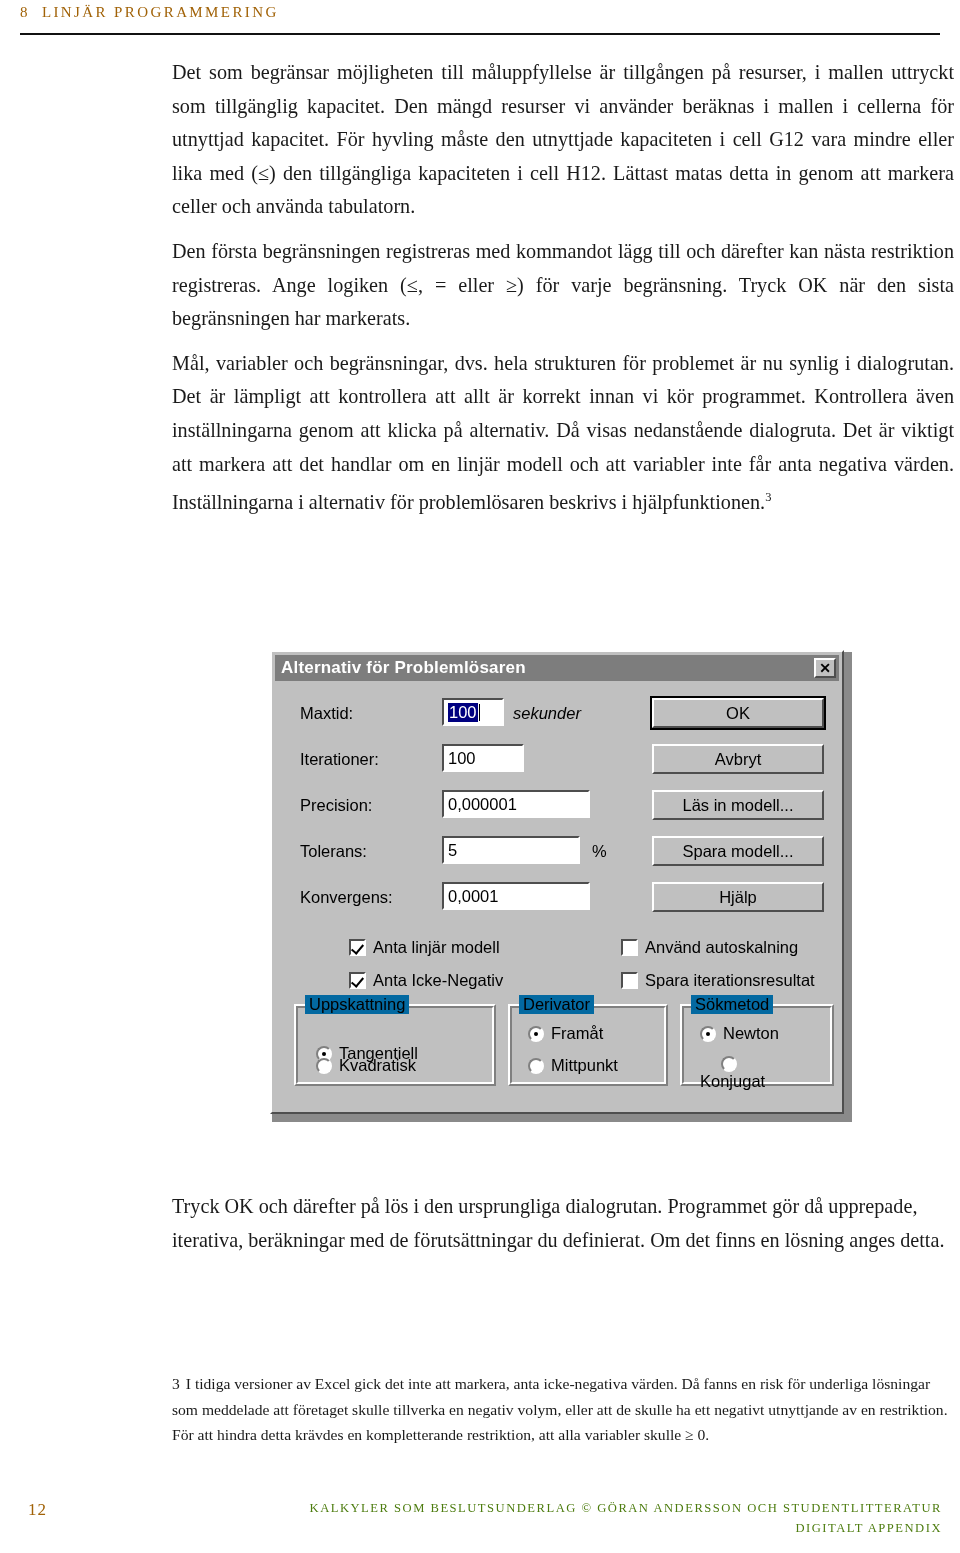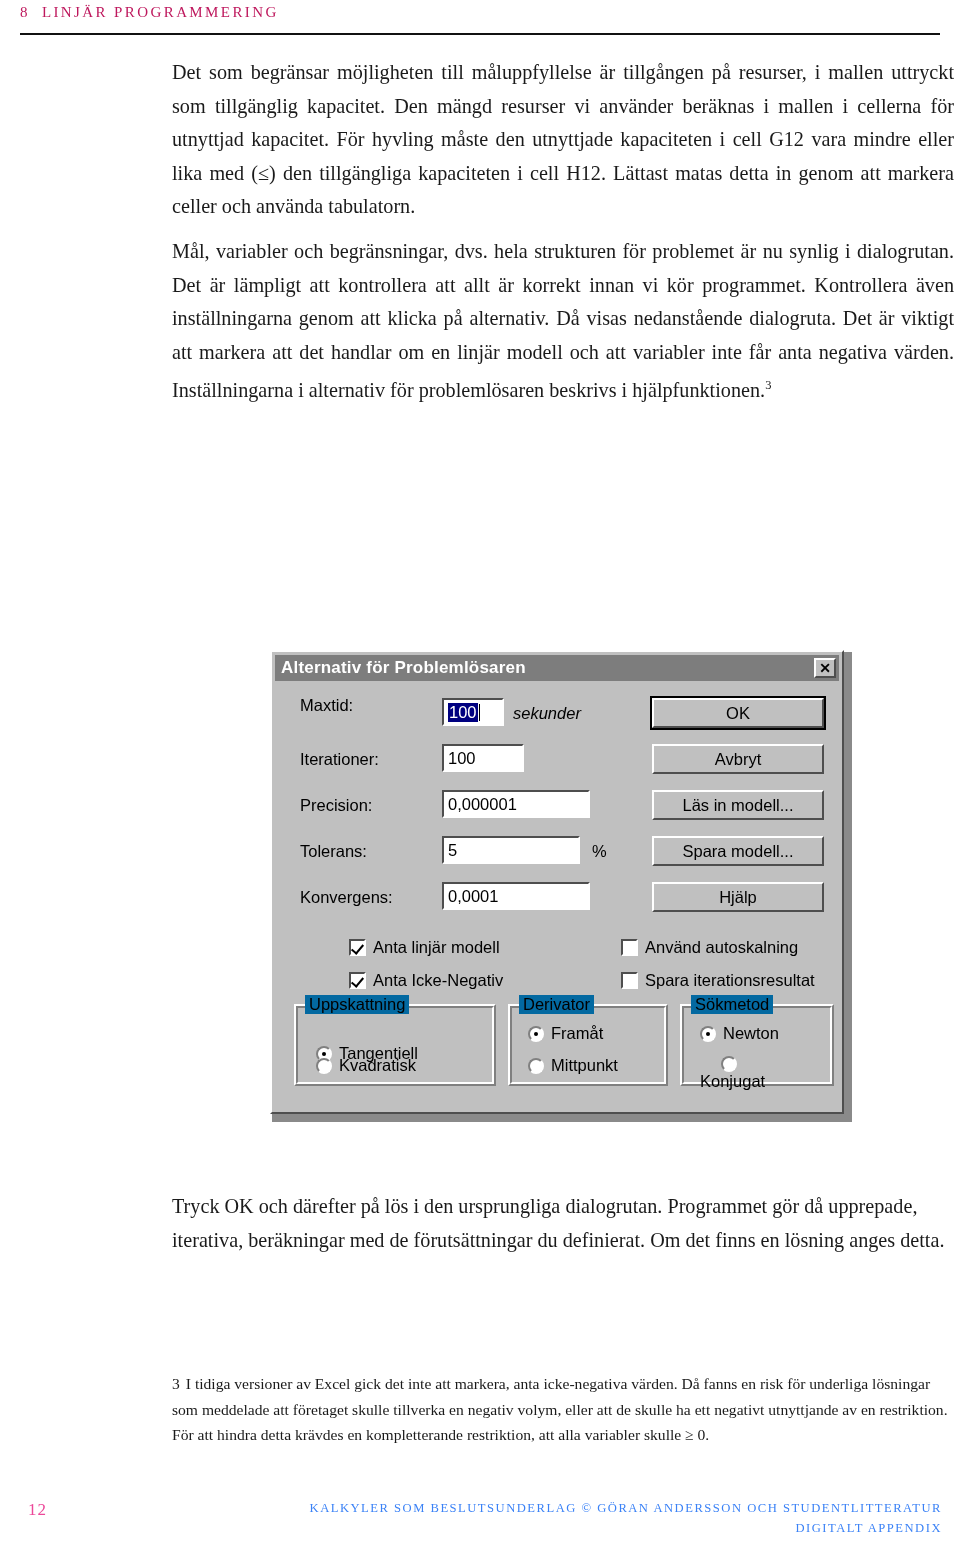--- a/index.html
+++ b/index.html
@@ -16,21 +16,21 @@
     width:960px;height:1553px;
   }
 
   
   .runhead{
     position:absolute;
     left:20px;top:4px;
     font-family:"Liberation Serif", serif;
     font-size:15px;
     letter-spacing:2.4px;
-    color:#be185d;
+    color:#a16207;
   }
   .runhead .num{margin-right:12px;}
   .rule{
     position:absolute;
     left:20px;top:33px;
     width:920px;height:2px;
     background:#111;
   }
 
   
@@ -69,31 +69,31 @@
     text-align:left;
   }
   .footnote .fn-num{margin-right:6px;}
 
   
   .folio{
     position:absolute;
     left:28px;top:1500px;
     font-size:17px;
     letter-spacing:1px;
-    color:#ec4899;
+    color:#a16207;
     font-family:"Liberation Serif", serif;
   }
   .colophon{
     position:absolute;
     right:18px;top:1498px;
     text-align:right;
     font-size:12.6px;
     letter-spacing:1.5px;
     line-height:20px;
-    color:#3b82f6;
+    color:#4d7c0f;
   }
 
   
   .dlg-shadow{
     position:absolute;
     left:272px;top:652px;
     width:580px;height:470px;
     background:#8a8a8a;
   }
   .dialog{
@@ -284,33 +284,36 @@
   <div class="runhead">
     <span class="num">8</span><span>LINJÄR PROGRAMMERING</span>
   </div>
   <div class="rule"></div>
 
   <div class="body-col">
     <div class="para-block">
         <p>Det som begränsar möjligheten till måluppfyllelse är tillgången på resurser, i mallen uttryckt som tillgänglig kapacitet. Den mängd resurser vi använder beräknas i mallen i cellerna för utnyttjad kapacitet. För hyvling måste den utnyttjade kapaciteten i cell G12 vara mindre eller lika med (≤) den tillgängliga kapaciteten i cell H12. Lättast matas detta in genom att markera celler och använda tabulatorn.</p>
       </div>
     <div class="para-block">
+        <p>Den första begränsningen registreras med kommandot lägg till och därefter kan nästa restriktion registreras. Ange logiken (≤, = eller ≥) för varje begränsning. Tryck OK när den sista begränsningen har markerats.</p>
+      </div>
+    <div class="para-block">
         <p><span>Mål, variabler och begränsningar, dvs. hela strukturen för problemet är nu synlig i dialogrutan. Det är lämpligt att kontrollera att allt är korrekt innan vi kör programmet. Kontrollera även inställningarna genom att klicka på alternativ. Då visas nedanstående dialogruta. Det är viktigt att markera att det handlar om en linjär modell och att variabler inte får anta negativa värden. Inställningarna i alternativ för problemlösaren beskrivs i hjälpfunktionen.</span><sup>3</sup></p>
       </div>
   </div>
 
   <div class="dlg-shadow"></div>
   <div class="dialog">
 
     <div class="titlebar">
       <span class="title">Alternativ för Problemlösaren</span>
       <span class="closebtn">✕</span>
     </div>
 
-    <span class="lbl" style="left:28px;top:44px;">Maxtid:</span>
+    <span class="lbl" style="left:28px;top:52px;">Maxtid:</span>
     <span class="lbl" style="left:28px;top:98px;">Iterationer:</span>
     <span class="lbl" style="left:28px;top:144px;">Precision:</span>
     <span class="lbl" style="left:28px;top:190px;">Tolerans:</span>
     <span class="lbl" style="left:28px;top:236px;">Konvergens:</span>
 
     <div class="field sel" style="left:170px;top:46px;width:62px;height:28px;">
       <span class="seltext">100</span>
         <span class="caret"></span>
     </div>
     <span class="lbl" style="left:241px;top:52px;font-style:italic;">sekunder</span>

